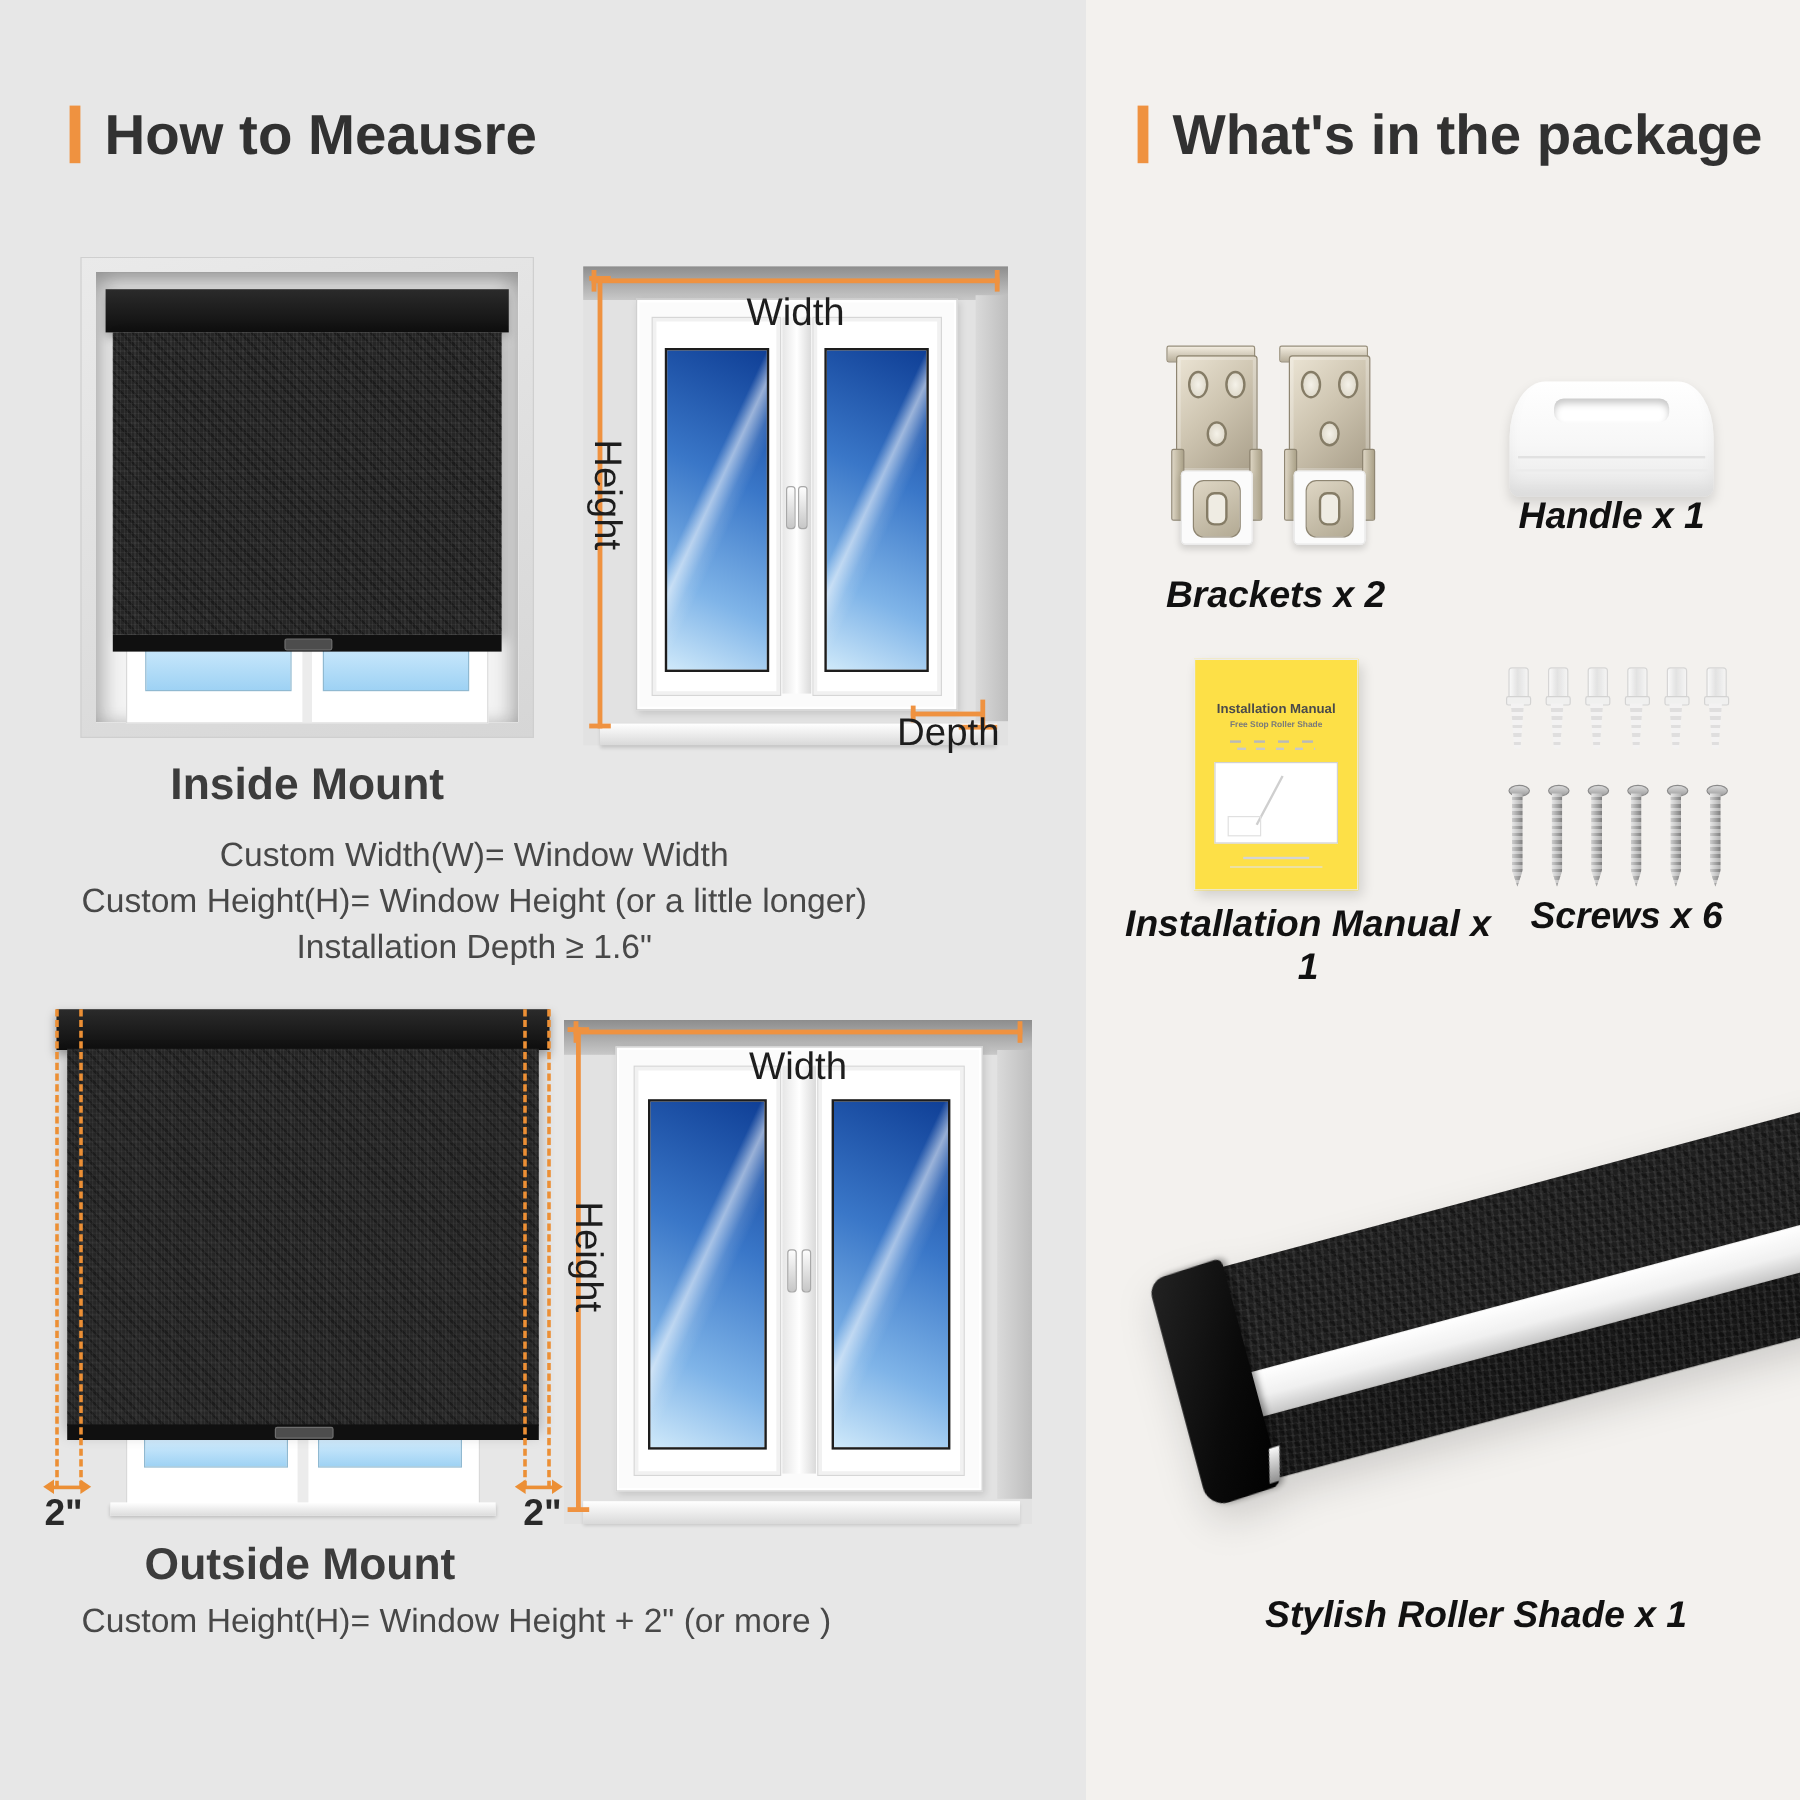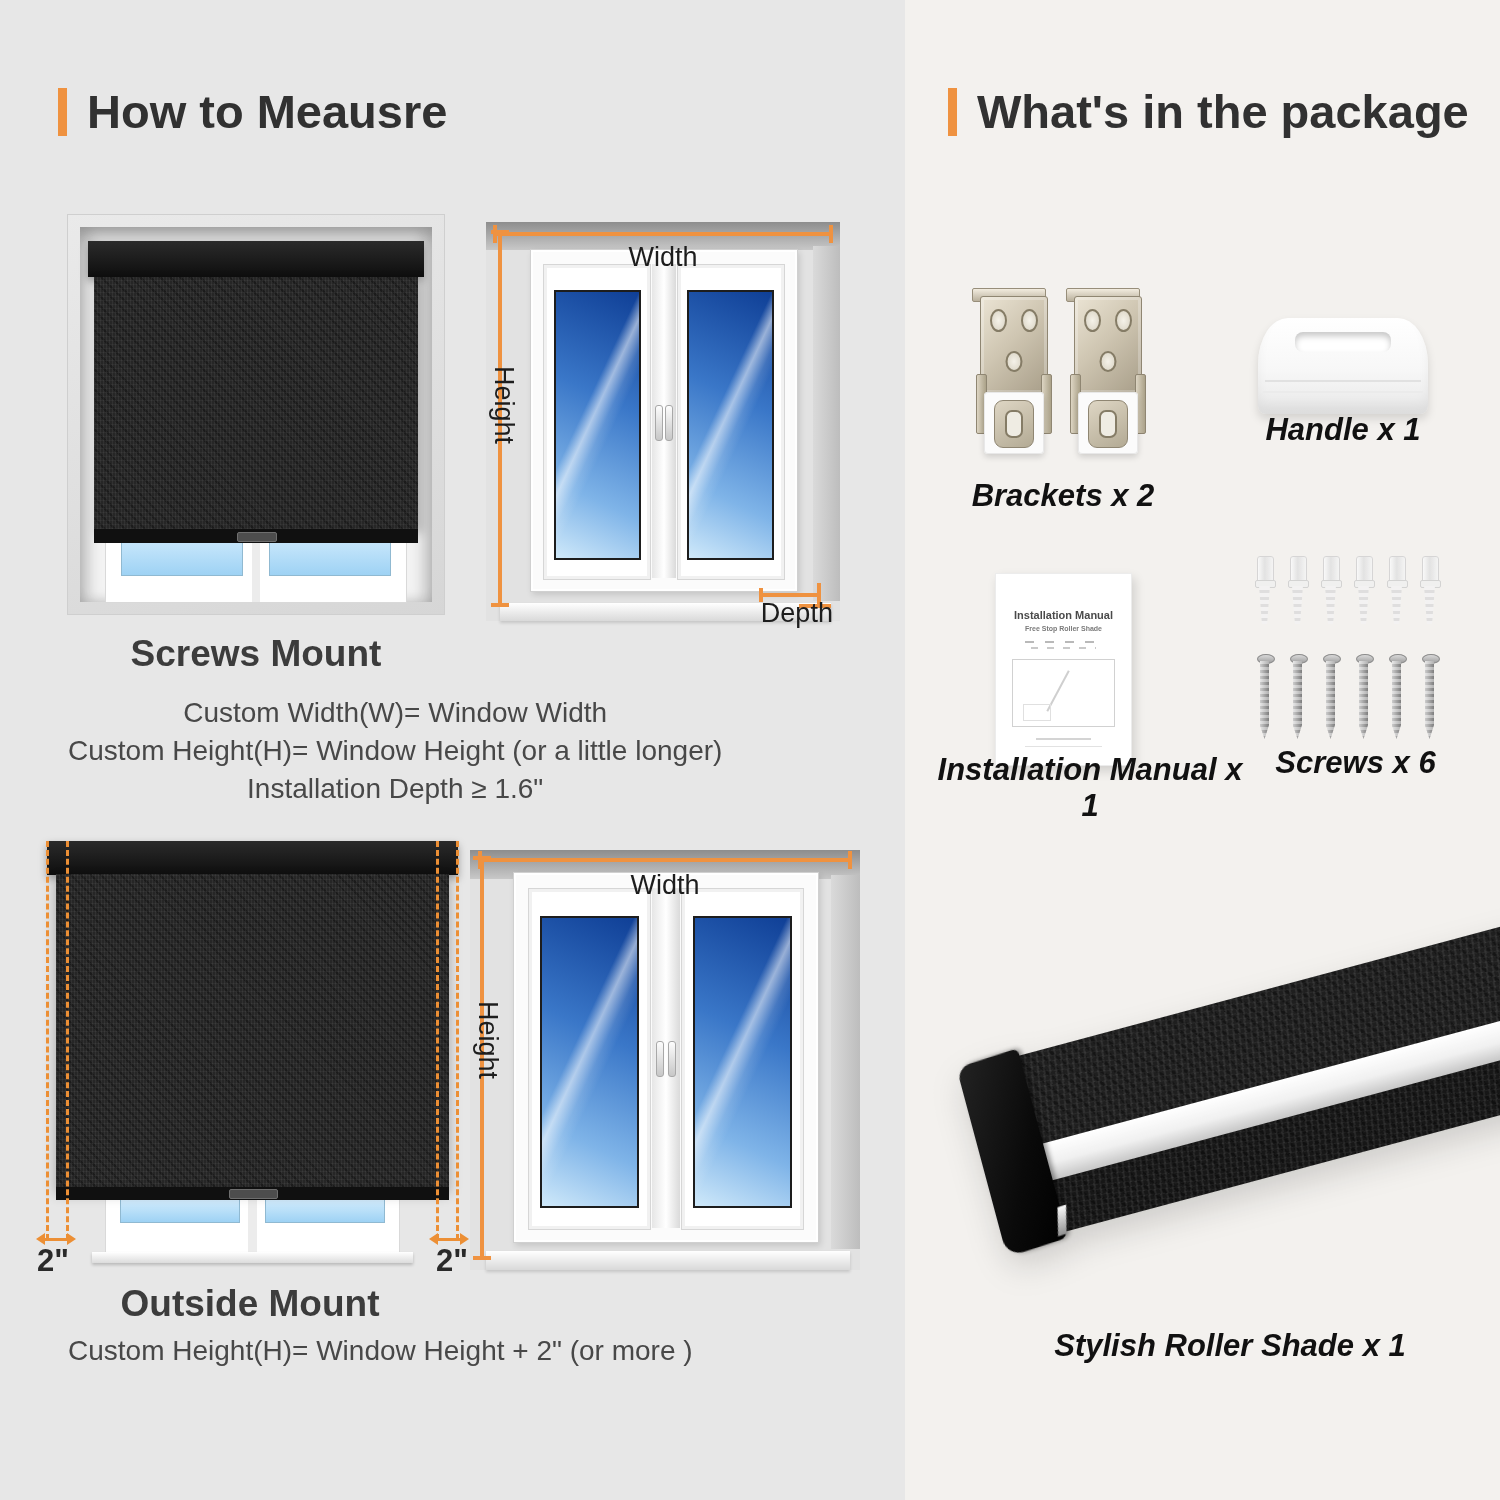--- a/index.html
+++ b/index.html
@@ -86,21 +86,21 @@
   .wdg .mhandle{position:absolute;top:45%;width:6px;height:34px;border:1px solid #a8a8a8;
       border-radius:3px;background:linear-gradient(#fdfdfd,#c7c7c7);}
   .wdg .mhandle.a{left:12%}.wdg .mhandle.b{right:12%}
   .mline{position:absolute;background:#EF9240;}
   .m-w{height:4px;left:2%;right:2%;}
   .m-w::before,.m-w::after{content:"";position:absolute;top:-7px;width:4px;height:18px;background:#EF9240;}
   .m-w::before{left:0}.m-w::after{right:0}
   .m-h{width:4px;}
   .m-h::before,.m-h::after{content:"";position:absolute;left:-7px;width:18px;height:4px;background:#EF9240;}
   .m-h::before{top:0}.m-h::after{bottom:0}
-  .dlabel{position:absolute;font-size:27px;color:#1d1d1d;}
+  .dlabel{position:absolute;font-size:32px;color:#1d1d1d;}
   .lbl-width{top:20px;left:0;width:100%;text-align:center;}
   .lbl-height{left:2px;top:36%;writing-mode:vertical-rl;}
   .depth-line{position:absolute;height:4px;background:#EF9240;left:77%;width:17%;bottom:24px;}
   .depth-line::before{content:"";position:absolute;left:0;top:-5px;width:4px;height:14px;background:#EF9240;}
   .depth-line::after{content:"";position:absolute;right:-2px;top:-10px;width:4px;height:24px;background:#EF9240;}
   .depth-foot{position:absolute;right:2.5%;bottom:13px;width:32px;height:4px;background:#EF9240;}
   .lbl-depth{right:2%;bottom:-8px;}
   .wdg-in{left:486px;top:222px;width:354px;height:399px;}
   .wdg-out{left:470px;top:850px;width:390px;height:420px;}
   .wdg-in .frame{left:12.5%;top:6.8%;width:75%;height:85.5%;}
@@ -149,21 +149,21 @@
 
   .handle-g{position:absolute;left:1258px;top:318px;width:170px;height:96px;
       background:linear-gradient(180deg,#ffffff 0%,#f7f7f7 55%,#e8e8e8 100%);
       border-radius:30px 30px 8px 8px / 46px 46px 8px 8px;
       box-shadow:0 5px 10px rgba(0,0,0,.13),inset 0 -10px 12px rgba(0,0,0,.05);}
   .handle-slot{position:absolute;top:14px;left:50%;transform:translateX(-50%);width:96px;height:20px;
       border-radius:8px;background:#fff;box-shadow:inset 0 4px 6px rgba(0,0,0,.22),inset 0 -1px 2px rgba(255,255,255,.8);}
   .handle-l1{position:absolute;left:4%;right:4%;top:62px;height:2px;background:#e1e1e1;}
   .handle-l2{position:absolute;left:3%;right:3%;top:73px;height:2px;background:#ebebeb;}
 
-  .manual-g{position:absolute;left:995px;top:573px;width:137px;height:193px;background:#ffffff;
+  .manual-g{position:absolute;left:995px;top:549px;width:137px;height:193px;background:#fde047;
       box-shadow:3px 5px 10px rgba(0,0,0,.14),inset 0 0 0 1px #ececec;}
   .mn-title{position:absolute;top:36px;left:0;width:100%;text-align:center;font-size:11px;
       font-weight:bold;color:#4a4a4a;}
   .mn-sub{position:absolute;top:52px;left:0;width:100%;text-align:center;font-size:7px;
       font-weight:bold;color:#7a7a7a;}
   .mn-sq1{position:absolute;top:68px;left:30px;right:30px;height:2px;
       background:repeating-linear-gradient(90deg,#b9b9b9 0 9px,transparent 9px 20px);}
   .mn-sq2{position:absolute;top:74px;left:36px;right:36px;height:2px;
       background:repeating-linear-gradient(90deg,#c9c9c9 0 7px,transparent 7px 16px);}
   .mn-box{position:absolute;top:86px;left:17px;right:17px;height:66px;border:1px solid #d1d1d1;background:#fff;}
@@ -259,21 +259,21 @@
     <div class="sill"></div>
     <div class="mline m-w"></div>
     <div class="dlabel lbl-width">Width</div>
     <div class="mline m-h"></div>
     <div class="dlabel lbl-height">Height</div>
     <div class="depth-line"></div>
     <div class="depth-foot"></div>
     <div class="dlabel lbl-depth">Depth</div>
   </div>
 
-  <div class="mount-h in">Screws Mount</div>
+  <div class="mount-h in">Inside Mount</div>
   <div class="spec in">
     <div>Custom Width(W)= Window Width</div>
     <div>Custom Height(H)= Window Height (or a little longer)</div>
     <div>Installation Depth ≥ 1.6"</div>
   </div>
 
   <div class="photo-out">
     <div class="winframe">
       <div class="vdiv"></div>
       <div class="pane l"></div>

